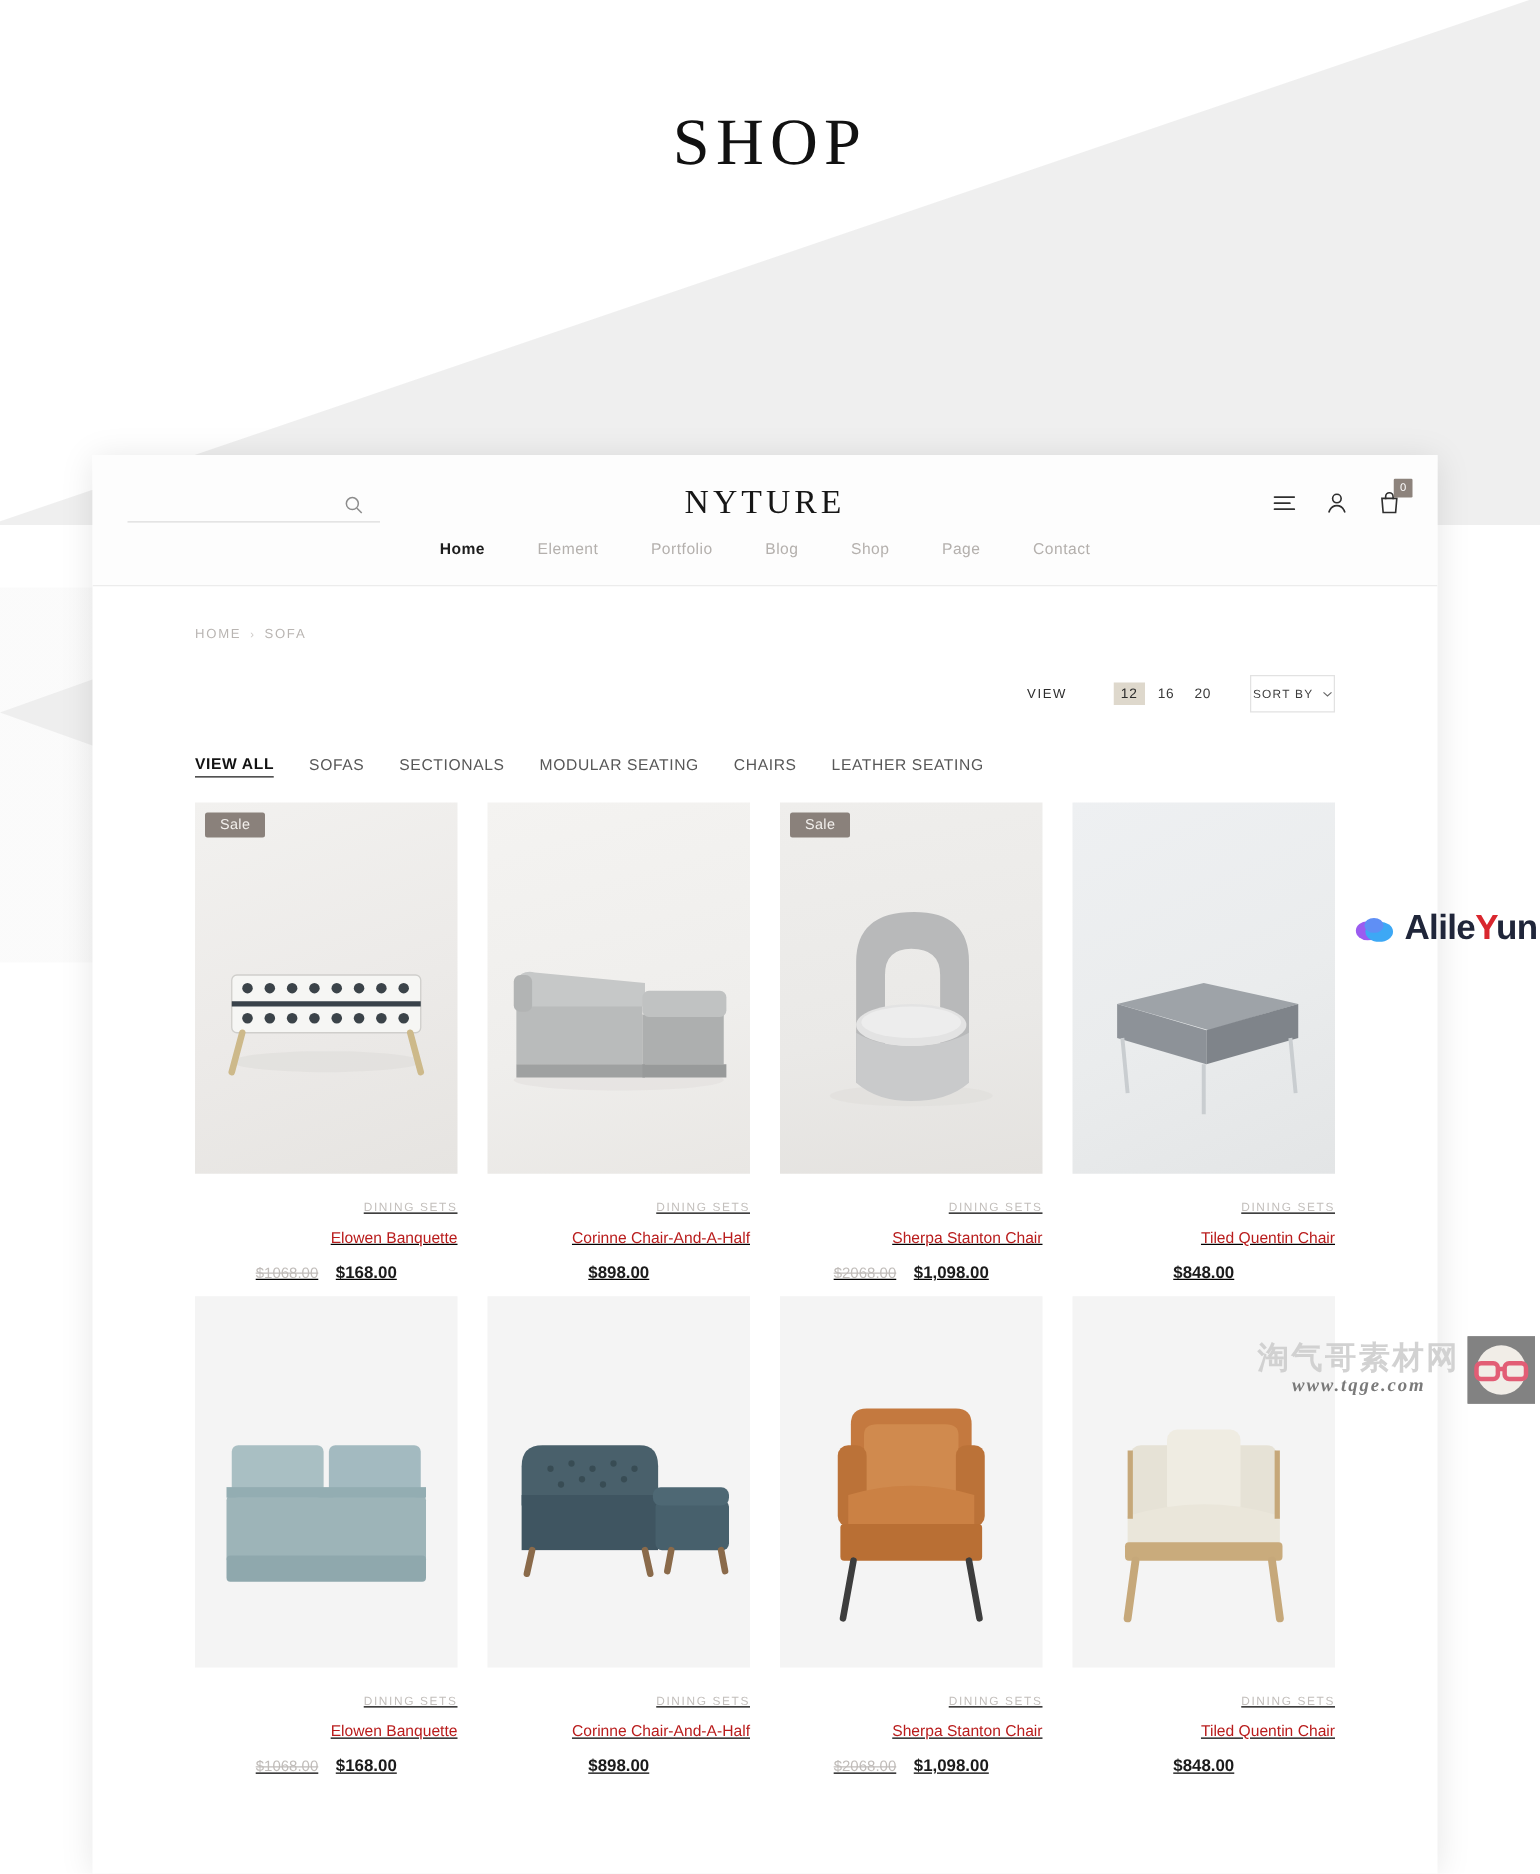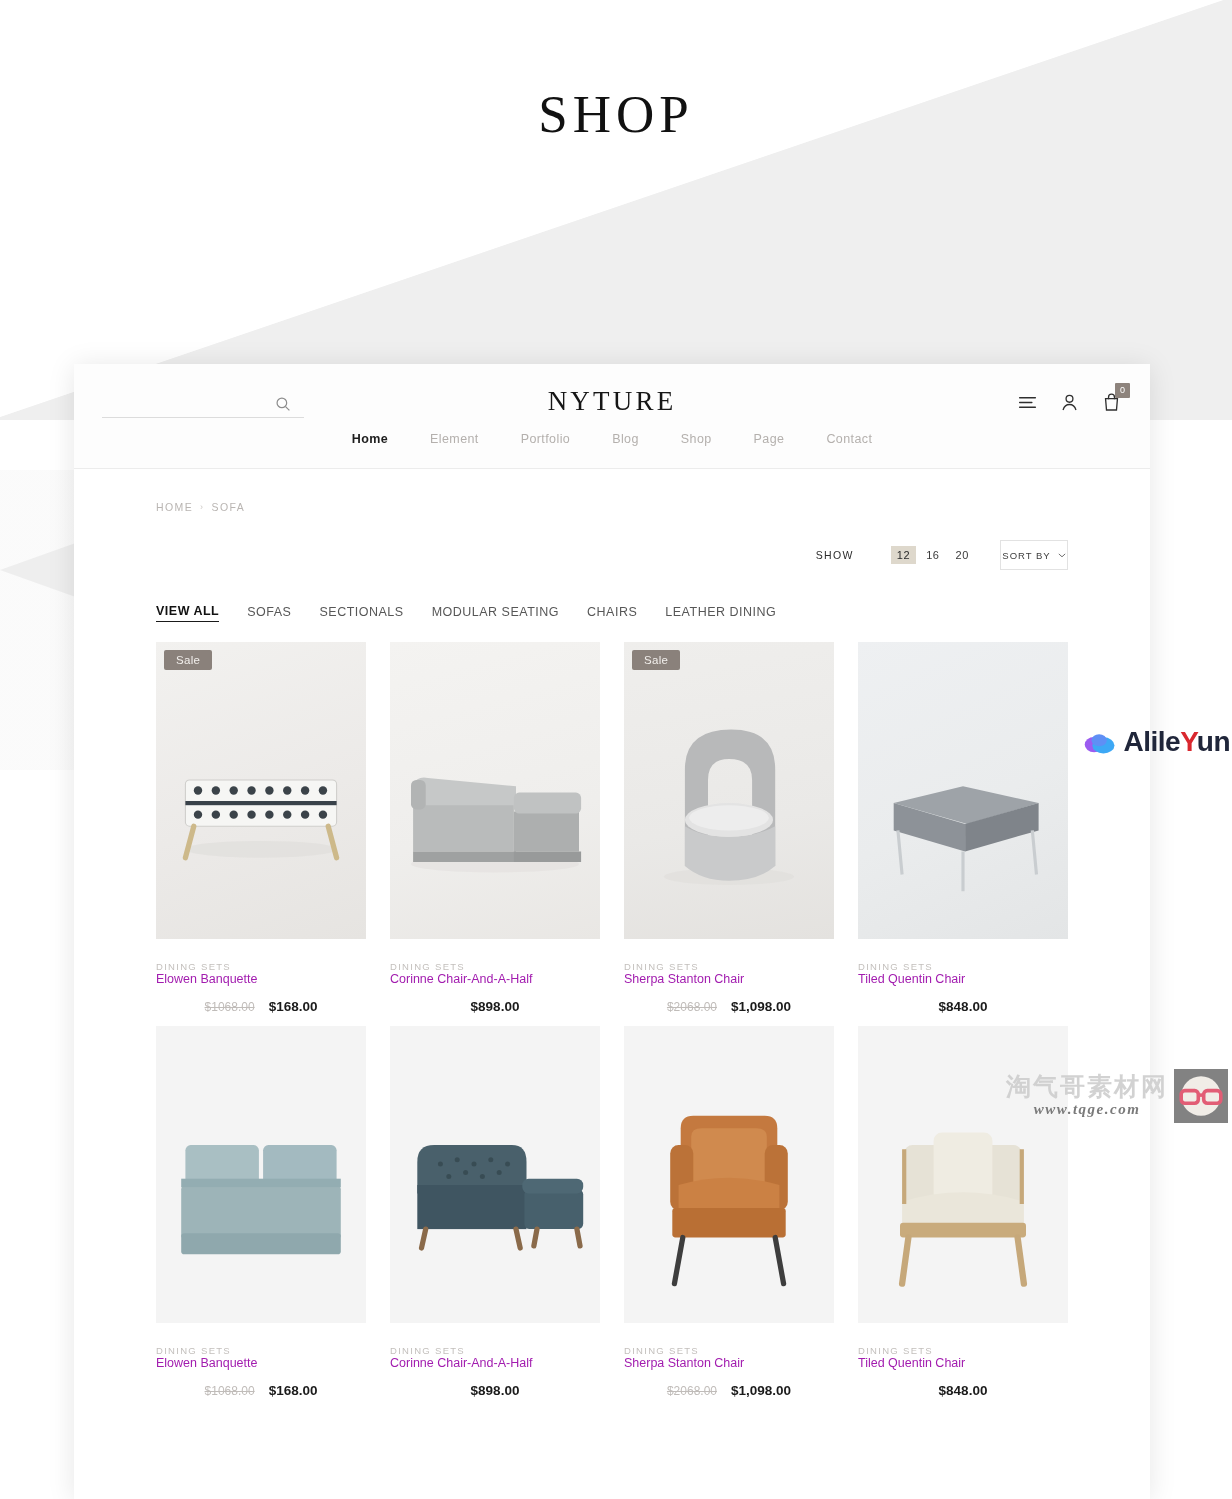--- a/index.html
+++ b/index.html
@@ -145,25 +145,25 @@
   .card { position: relative; }
   .thumb {
     position: relative; width: 100%; height: 297px; overflow: hidden;
     display: flex; align-items: center; justify-content: center;
   }
   .sale-badge {
     position: absolute; left: 8px; top: 8px; z-index: 5;
     background: #8a817b; color: #f2efec; font-size: 11.5px;
     padding: 4px 12px; letter-spacing: .3px; border-radius: 2px;
   }
-  .meta { text-align: left; padding-top: 22px; }
+  .meta { text-align: right; padding-top: 22px; text-decoration: underline; }
   .meta .cat {
     font-size: 9.5px; letter-spacing: 1.3px; color: #c3bfbc; text-transform: uppercase;
   }
-  .meta .name { margin-top: 0; font-size: 12.5px; color: #a21caf; }
+  .meta .name { margin-top: 11px; font-size: 12.5px; color: #b91c1c; }
   .meta .prices { margin-top: 13px; display: flex; justify-content: center; align-items: baseline; gap: 14px; }
   .price-old { font-size: 12px; color: #c0bcb9; text-decoration: line-through; }
   .price-now { font-size: 13.5px; color: #1b1b1b; font-weight: 700; }
   .row2 { margin-top: 12px; }
 
   
   .wm-alileyun {
     position: absolute; right: 2px; top: 726px; z-index: 9;
     display: flex; align-items: center; gap: 7px;
   }
@@ -250,41 +250,41 @@
 
     <div class="shop-body">
 
       <div class="breadcrumb">
         <span class="crumb">HOME</span>
         <span class="sep">›</span>
         <span class="crumb">SOFA</span>
       </div>
 
       <div class="toolbar">
-        <span class="show-label">SHOW</span>
+        <span class="show-label">VIEW</span>
         <span class="show-opts">
           <span class="show-opt active">12</span>
           <span class="show-opt">16</span>
           <span class="show-opt">20</span>
         </span>
         <span class="sortby">
           <span>SORT BY</span>
           <svg class="caret" viewBox="0 0 10 6" fill="none" stroke="#6a6a6a" stroke-width="1.2">
               <path d="M1 1l4 3.6L9 1"></path>
             </svg>
         </span>
       </div>
 
       <div class="cat-tabs">
         <span class="cat-tab active">VIEW ALL</span>
         <span class="cat-tab">SOFAS</span>
         <span class="cat-tab">SECTIONALS</span>
         <span class="cat-tab">MODULAR SEATING</span>
         <span class="cat-tab">CHAIRS</span>
-        <span class="cat-tab">LEATHER DINING</span>
+        <span class="cat-tab">LEATHER SEATING</span>
       </div>
 
       <div class="grid">
 
         <div class="card">
           <div class="thumb" style="background:linear-gradient(160deg,#f2f1ef 0%,#eceae8 55%,#e6e4e1 100%);">
             <span class="sale-badge">Sale</span>
             <svg viewBox="0 0 200 280" width="100%" height="100%">
               <ellipse cx="100" cy="196" rx="72" ry="8" fill="#e0dedb" opacity=".7"></ellipse>
               <rect x="28" y="130" width="144" height="44" rx="4" fill="#f6f6f4" stroke="#cfcecb" stroke-width="1"></rect>

